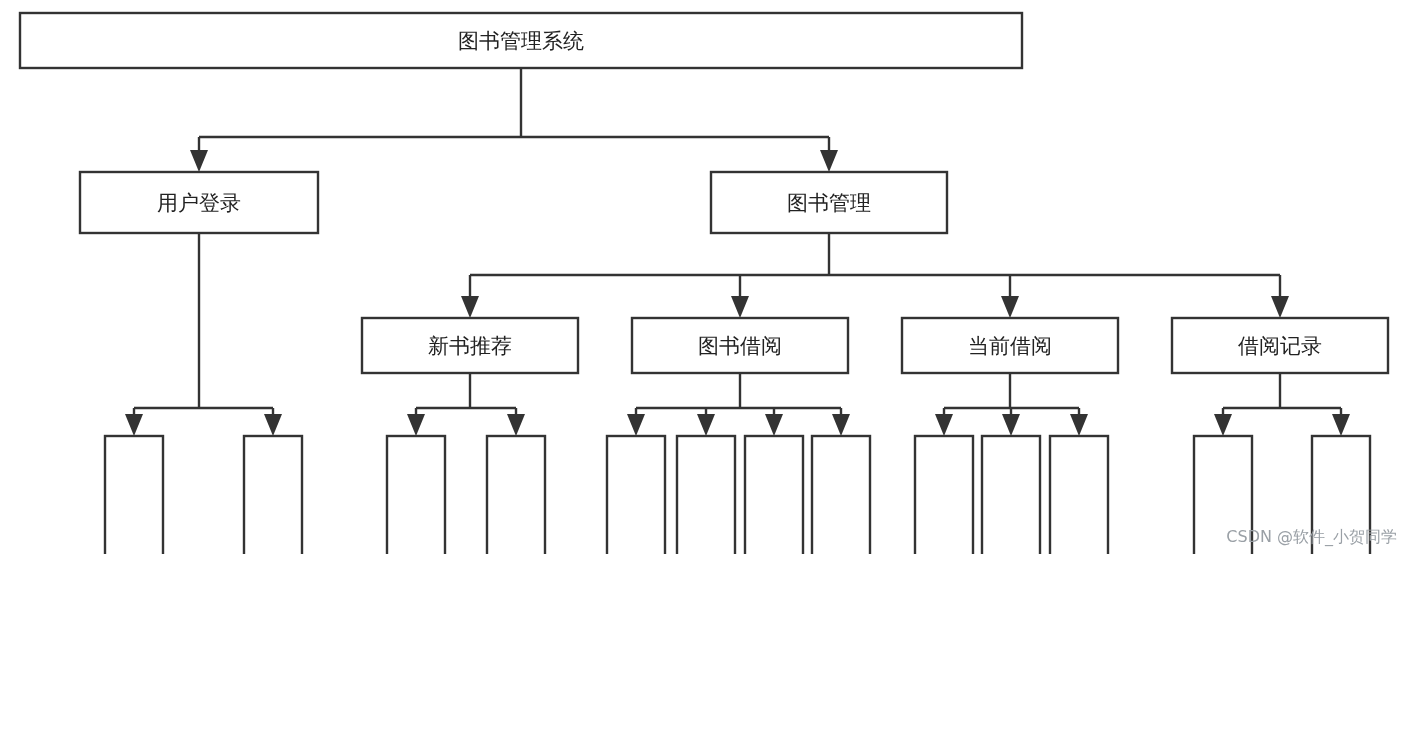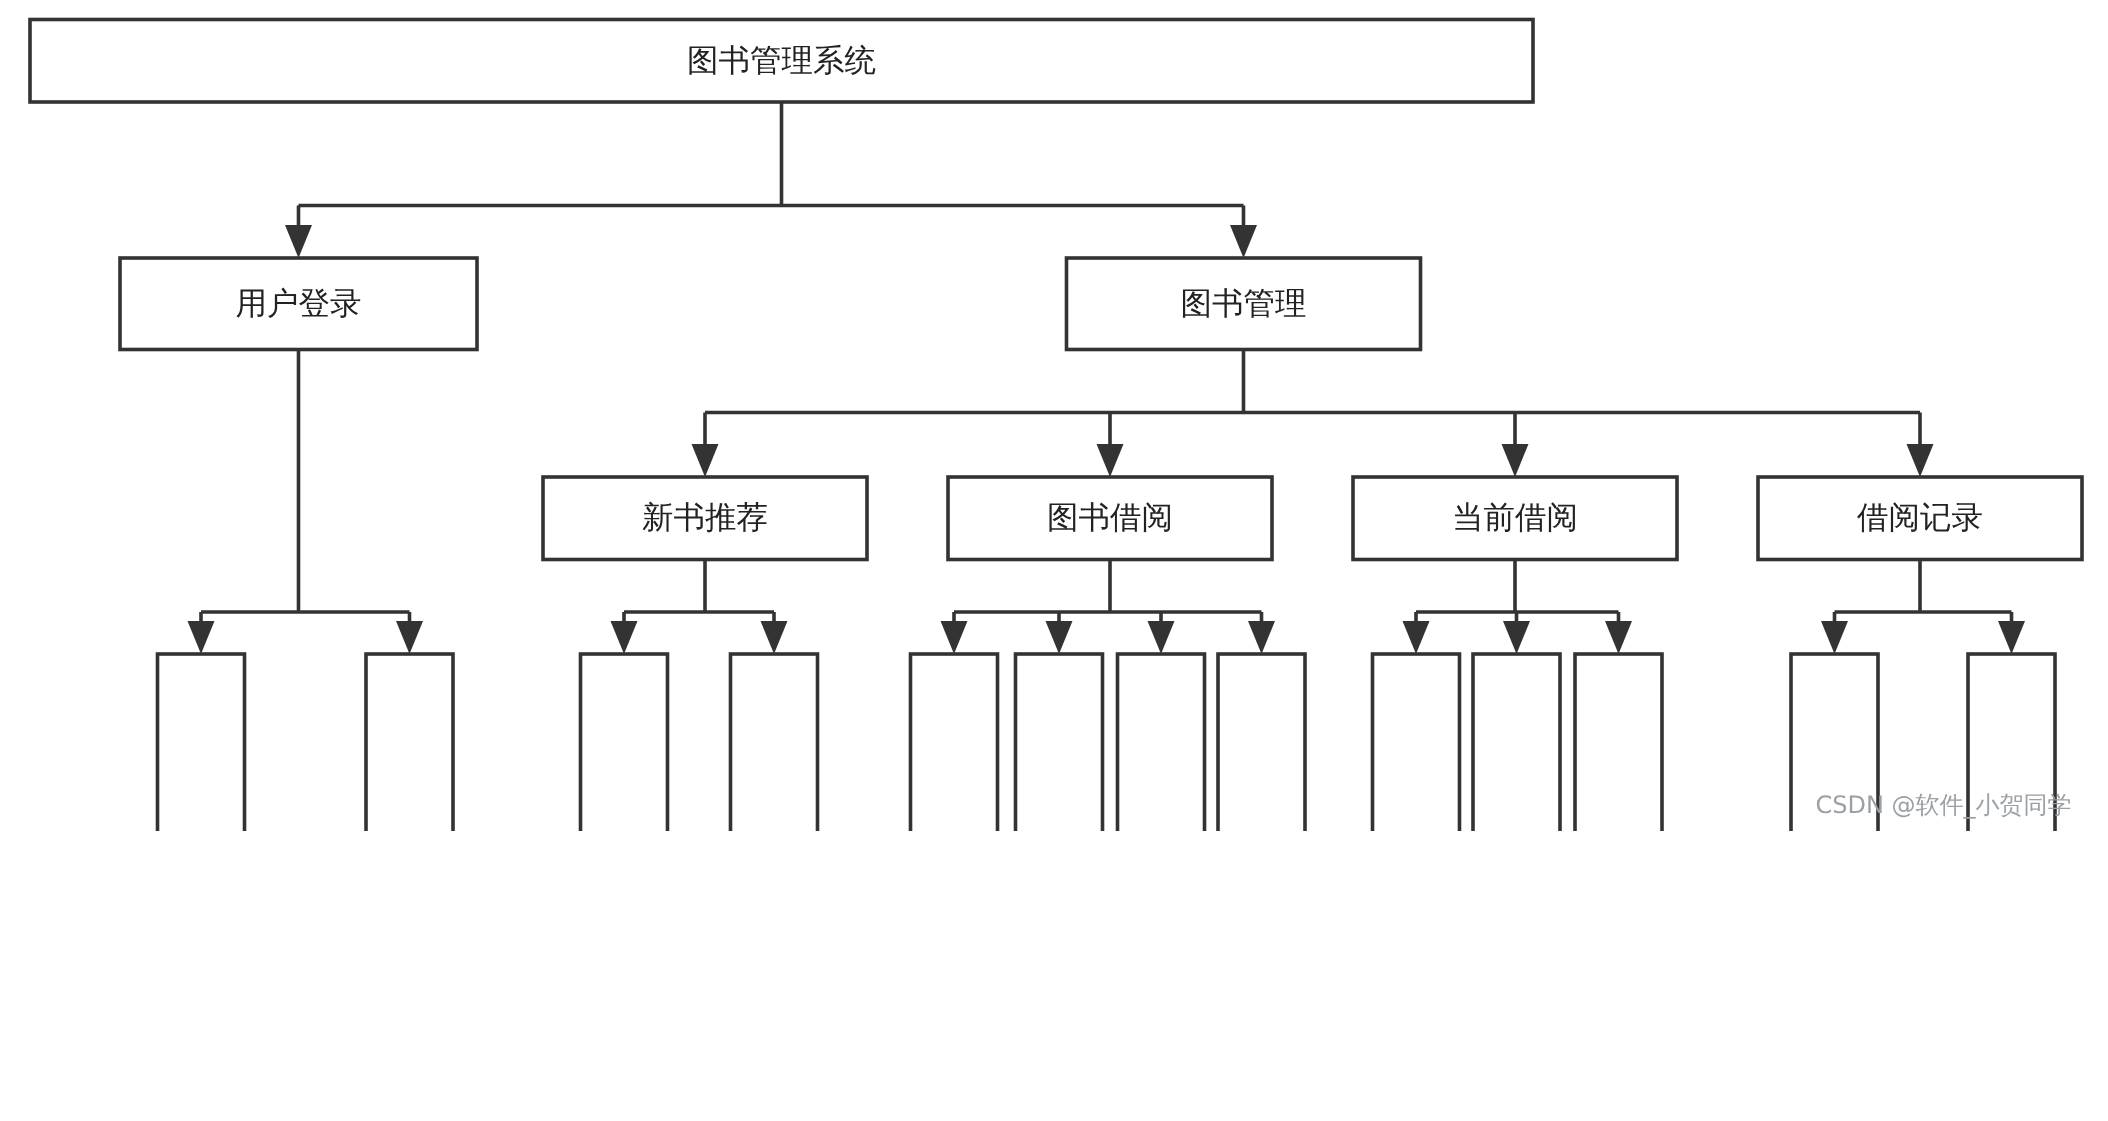--- a/index.html
+++ b/index.html
@@ -53,21 +53,21 @@
     font-size: 20px;
     line-height: 1.12;
     letter-spacing: 1px;
     color: #222222;
     font-family: "DejaVu Sans", "Liberation Sans", sans-serif;
     white-space: nowrap;
     pointer-events: none;
   }
   .watermark {
     position: absolute;
-    right: 24px;
+    right: 8px;
     bottom: 6px;
     font-size: 16px;
     color: #9aa0a6;
     font-family: "DejaVu Sans", "Liberation Sans", sans-serif;
     white-space: nowrap;
   }
 </style>
 </head>
 <body>
 

